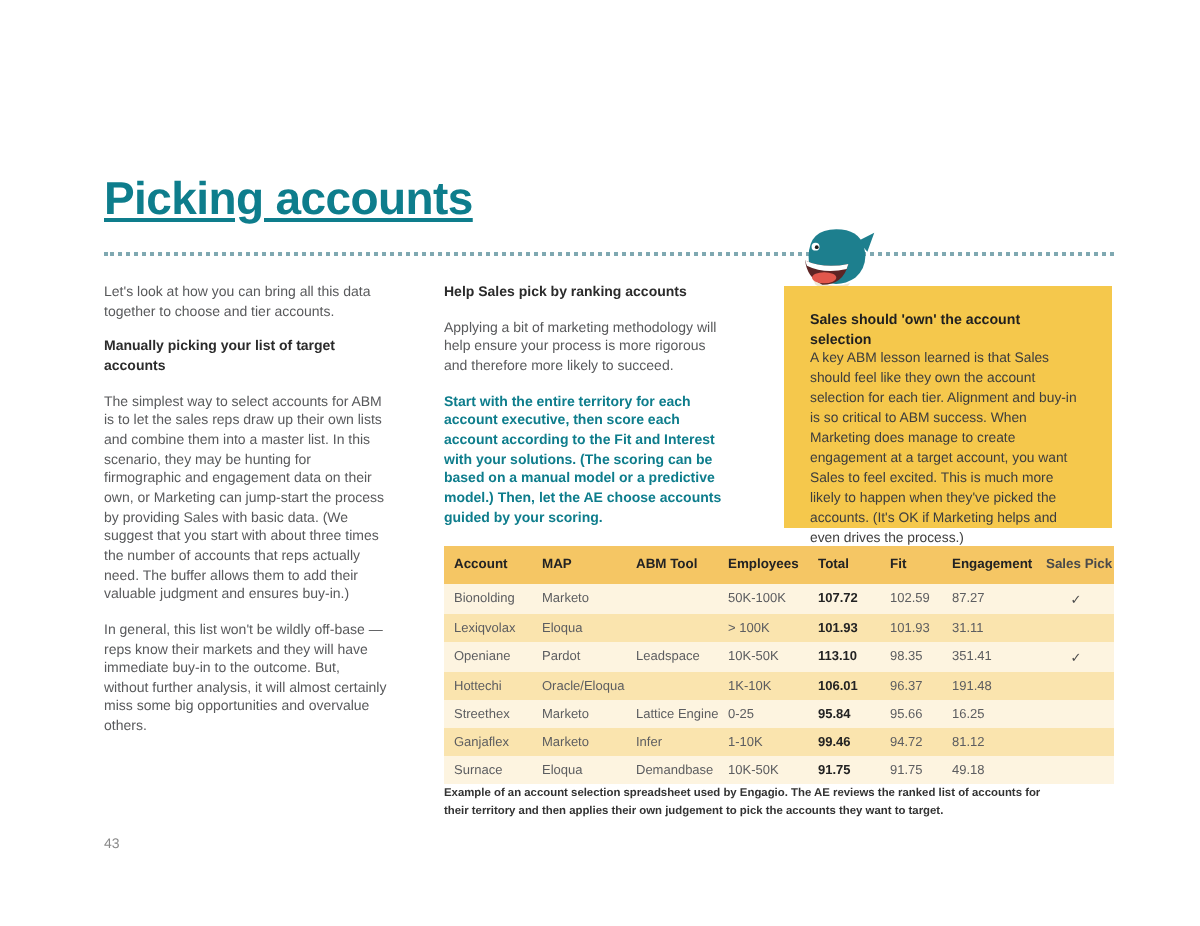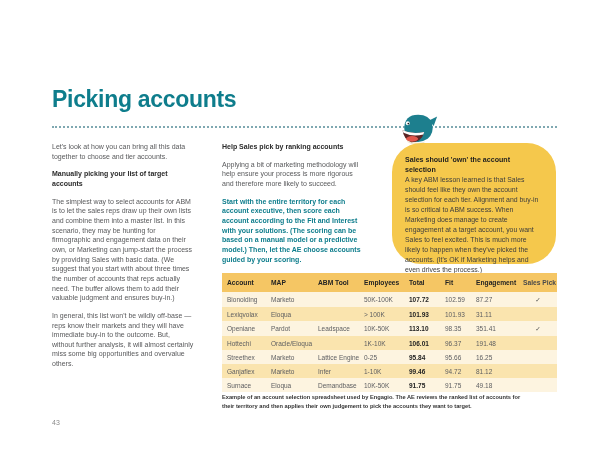--- a/index.html
+++ b/index.html
@@ -1,34 +1,34 @@
 <!DOCTYPE html>
 <html><head>
 <meta charset="utf-8">
 <style>
   html,body { margin:0; padding:0; background:#ffffff; }
   body { width:600px; height:463px; position:relative; overflow:hidden;
          font-family:"Liberation Sans", sans-serif; -webkit-font-smoothing:antialiased; }
 
   .page-title { position:absolute; left:52px; top:86px; font-size:23px; font-weight:bold;
-                color:#0e7d8c; letter-spacing:-0.3px; }
+                color:#0e7d8c; letter-spacing:-0.3px;text-decoration:underline; }
 
   .dotted-rule { position:absolute; left:52px; top:126px; width:505px; height:0;
                  border-top:2px dotted #7fa8b1; }
 
   .col { position:absolute; top:142px; font-size:7px; line-height:1.38; color:#58595b; }
   .col p { margin:0 0 8px 0; }
   .col-left { left:52px; width:142px; }
   .col-mid  { left:222px; width:141px; }
   .sub-heading { font-weight:bold; color:#2b2b2b; margin:0; }
   .teal-highlight { color:#0e7d8c; font-weight:bold; }
 
   .callout { position:absolute; left:392px; top:143px; width:164px; height:121px;
              background:#f5c84c; box-sizing:border-box; padding:12px 15px 10px 13px;
-             font-size:6.9px; line-height:1.44; color:#3d3d3d;border-radius:29px; }
+             font-size:6.9px; line-height:1.44; color:#3d3d3d; }
   .callout-title { font-weight:bold; color:#1f1f1f; margin:0 0 2px 0; font-size:7.1px; }
   .callout p { margin:0; }
 
   .mascot { position:absolute; left:400px; top:111px; width:38px; height:35px; }
 
   .acct-table { position:absolute; left:222px; top:273px; width:335px;
                 border-collapse:collapse; table-layout:fixed; font-size:6.5px; color:#5c5d60; }
   .acct-table th { background:#f5c664; font-weight:bold; color:#232323; text-align:left;
                    padding:6px 4px 6px 5px; font-size:6.7px; white-space:nowrap; overflow:hidden; }
   .acct-table td { padding:3.5px 4px 3.5px 5px; white-space:nowrap; overflow:hidden; }

